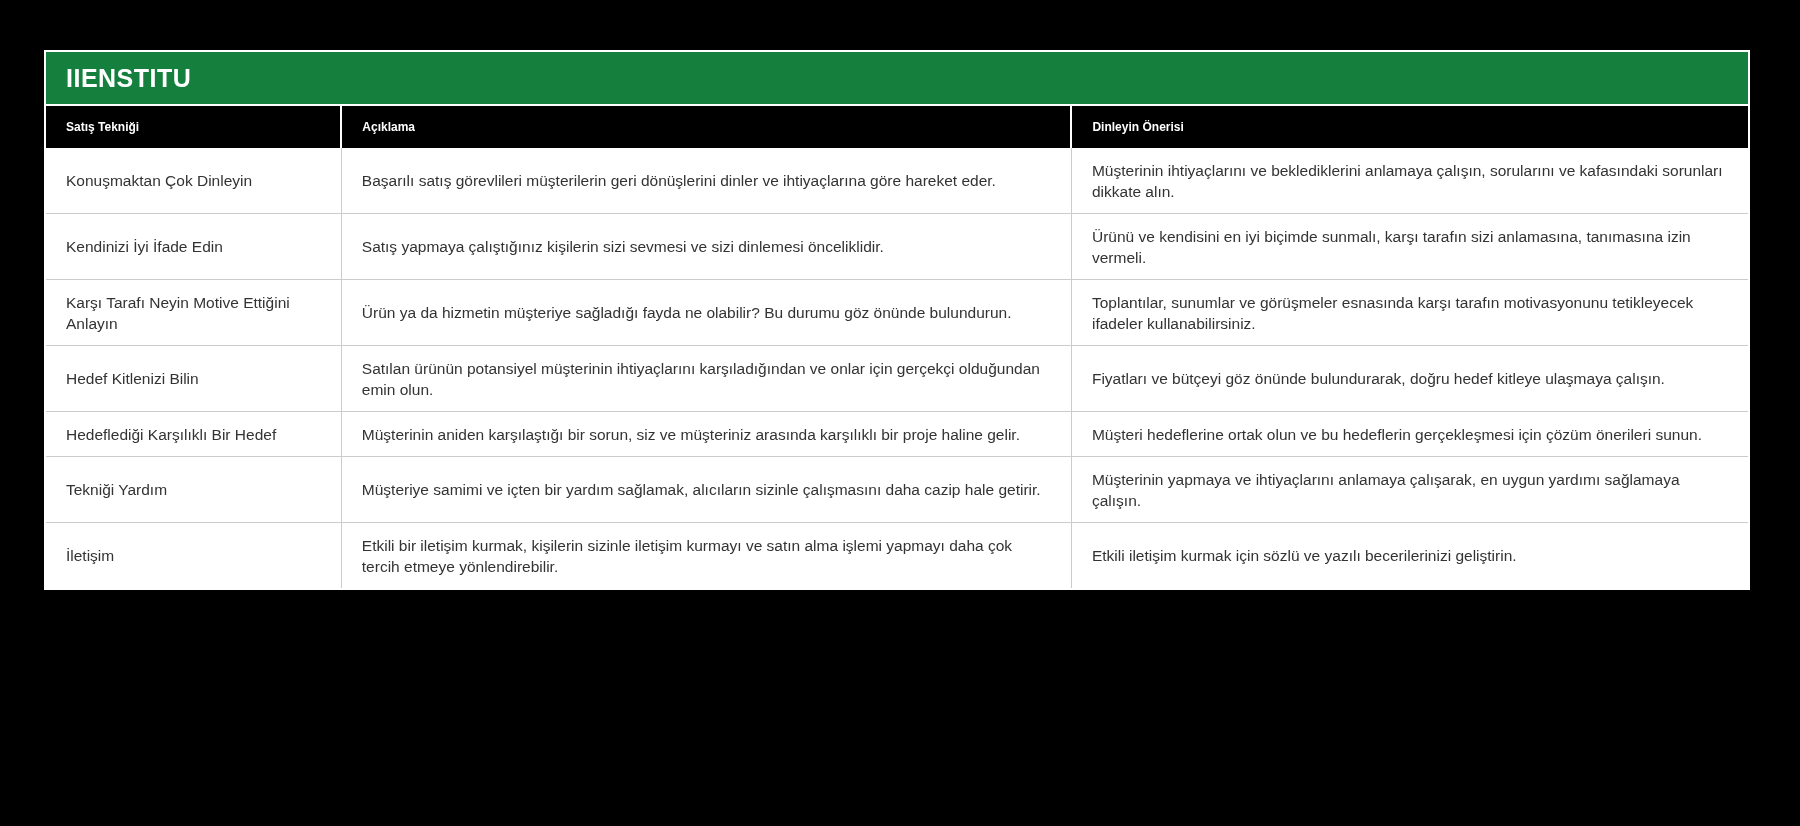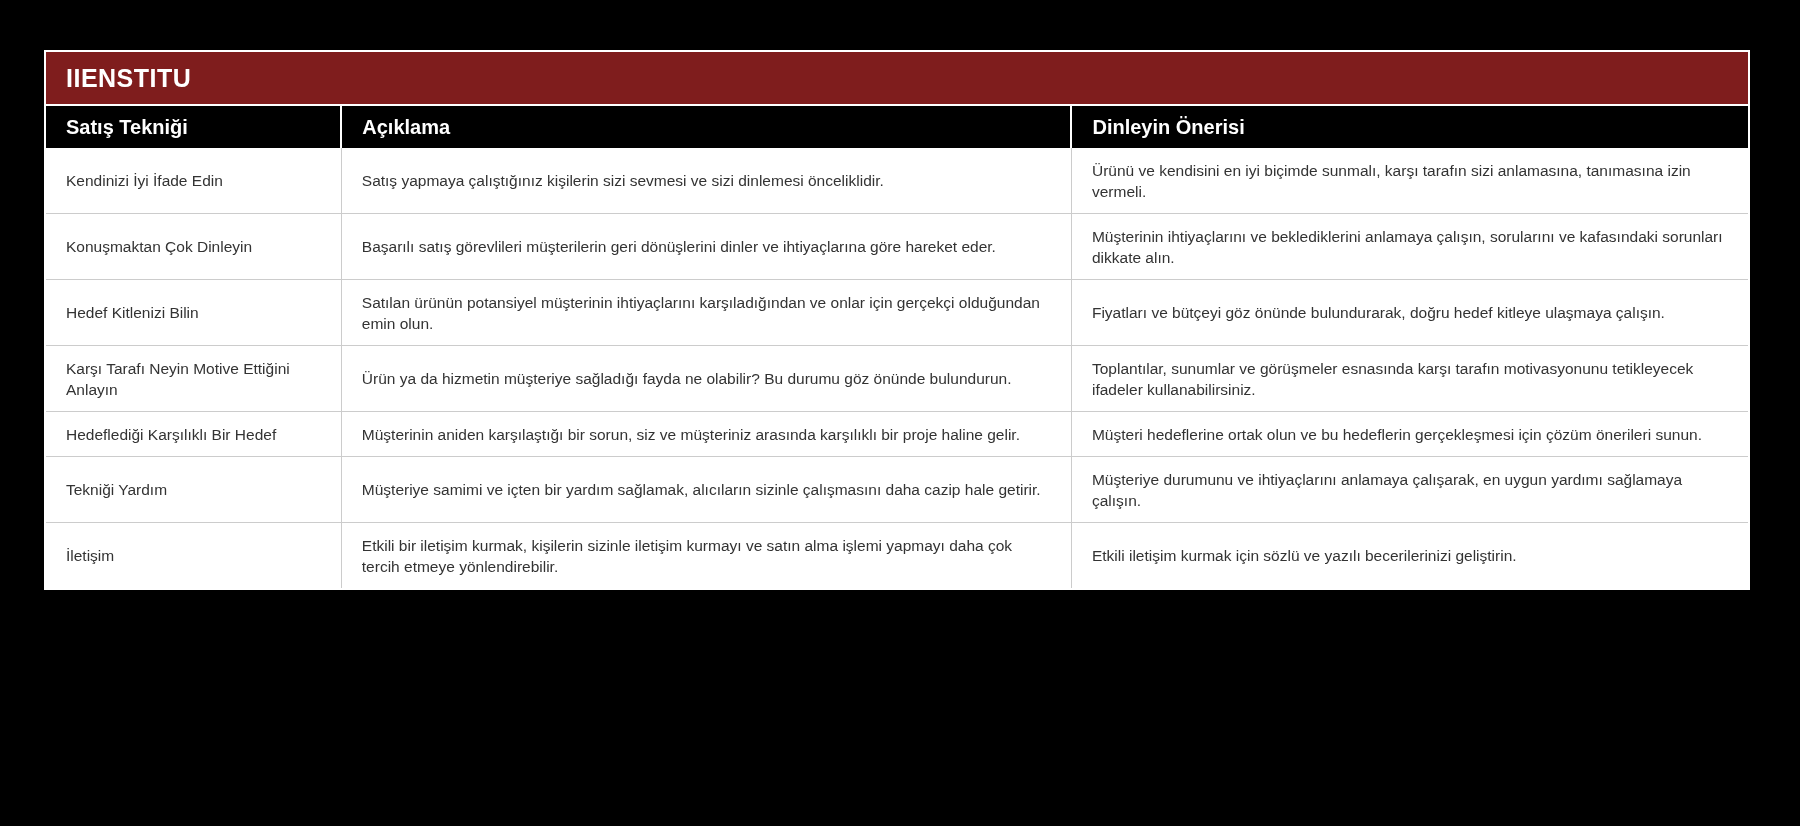--- a/index.html
+++ b/index.html
@@ -18,40 +18,40 @@
   .card {
     position: absolute;
     left: 44px;
     top: 50px;
     width: 1706px;
     border: 2px solid #ffffff;
     background: #000000;
     box-sizing: border-box;
   }
   .card-title {
-    background: #7f1d1d;
+    background: #15803d;
     color: #ffffff;
     font-size: 25px;
     font-weight: bold;
     letter-spacing: 0.5px;
     padding: 12px 20px;
     line-height: 28px;
     border-bottom: 2px solid #ffffff;
   }
   table.sales-table {
     width: 100%;
     border-collapse: collapse;
     background: #ffffff;
     table-layout: fixed;
   }
   table.sales-table thead th {
     background: #000000;
     color: #ffffff;
     text-align: left;
-    font-size: 20px;
+    font-size: 12px;
     font-weight: bold;
     padding: 10px 20px;
     line-height: 22px;
     border-left: 2px solid #ffffff;
     vertical-align: middle;
   }
   table.sales-table thead th:first-child { border-left: none; }
   table.sales-table tbody td {
     color: #333333;
     font-size: 15.5px;
@@ -83,48 +83,48 @@
       </colgroup>
       <thead>
         <tr>
           <th>Satış Tekniği</th>
           <th>Açıklama</th>
           <th>Dinleyin Önerisi</th>
         </tr>
       </thead>
       <tbody>
           <tr>
+            <td>Konuşmaktan Çok Dinleyin</td>
+            <td>Başarılı satış görevlileri müşterilerin geri dönüşlerini dinler ve ihtiyaçlarına göre hareket eder.</td>
+            <td>Müşterinin ihtiyaçlarını ve beklediklerini anlamaya çalışın, sorularını ve kafasındaki sorunları dikkate alın.</td>
+          </tr>
+          <tr>
             <td>Kendinizi İyi İfade Edin</td>
             <td>Satış yapmaya çalıştığınız kişilerin sizi sevmesi ve sizi dinlemesi önceliklidir.</td>
             <td>Ürünü ve kendisini en iyi biçimde sunmalı, karşı tarafın sizi anlamasına, tanımasına izin vermeli.</td>
           </tr>
           <tr>
-            <td>Konuşmaktan Çok Dinleyin</td>
-            <td>Başarılı satış görevlileri müşterilerin geri dönüşlerini dinler ve ihtiyaçlarına göre hareket eder.</td>
-            <td>Müşterinin ihtiyaçlarını ve beklediklerini anlamaya çalışın, sorularını ve kafasındaki sorunları dikkate alın.</td>
+            <td>Karşı Tarafı Neyin Motive Ettiğini Anlayın</td>
+            <td>Ürün ya da hizmetin müşteriye sağladığı fayda ne olabilir? Bu durumu göz önünde bulundurun.</td>
+            <td>Toplantılar, sunumlar ve görüşmeler esnasında karşı tarafın motivasyonunu tetikleyecek ifadeler kullanabilirsiniz.</td>
           </tr>
           <tr>
             <td>Hedef Kitlenizi Bilin</td>
             <td>Satılan ürünün potansiyel müşterinin ihtiyaçlarını karşıladığından ve onlar için gerçekçi olduğundan emin olun.</td>
             <td>Fiyatları ve bütçeyi göz önünde bulundurarak, doğru hedef kitleye ulaşmaya çalışın.</td>
-          </tr>
-          <tr>
-            <td>Karşı Tarafı Neyin Motive Ettiğini Anlayın</td>
-            <td>Ürün ya da hizmetin müşteriye sağladığı fayda ne olabilir? Bu durumu göz önünde bulundurun.</td>
-            <td>Toplantılar, sunumlar ve görüşmeler esnasında karşı tarafın motivasyonunu tetikleyecek ifadeler kullanabilirsiniz.</td>
           </tr>
           <tr>
             <td>Hedeflediği Karşılıklı Bir Hedef</td>
             <td>Müşterinin aniden karşılaştığı bir sorun, siz ve müşteriniz arasında karşılıklı bir proje haline gelir.</td>
             <td>Müşteri hedeflerine ortak olun ve bu hedeflerin gerçekleşmesi için çözüm önerileri sunun.</td>
           </tr>
           <tr>
             <td>Tekniği Yardım</td>
             <td>Müşteriye samimi ve içten bir yardım sağlamak, alıcıların sizinle çalışmasını daha cazip hale getirir.</td>
-            <td>Müşteriye durumunu ve ihtiyaçlarını anlamaya çalışarak, en uygun yardımı sağlamaya çalışın.</td>
+            <td>Müşterinin yapmaya ve ihtiyaçlarını anlamaya çalışarak, en uygun yardımı sağlamaya çalışın.</td>
           </tr>
           <tr>
             <td>İletişim</td>
             <td>Etkili bir iletişim kurmak, kişilerin sizinle iletişim kurmayı ve satın alma işlemi yapmayı daha çok tercih etmeye yönlendirebilir.</td>
             <td>Etkili iletişim kurmak için sözlü ve yazılı becerilerinizi geliştirin.</td>
           </tr>
         </tbody>
     </table>
   </div>
 </div>

